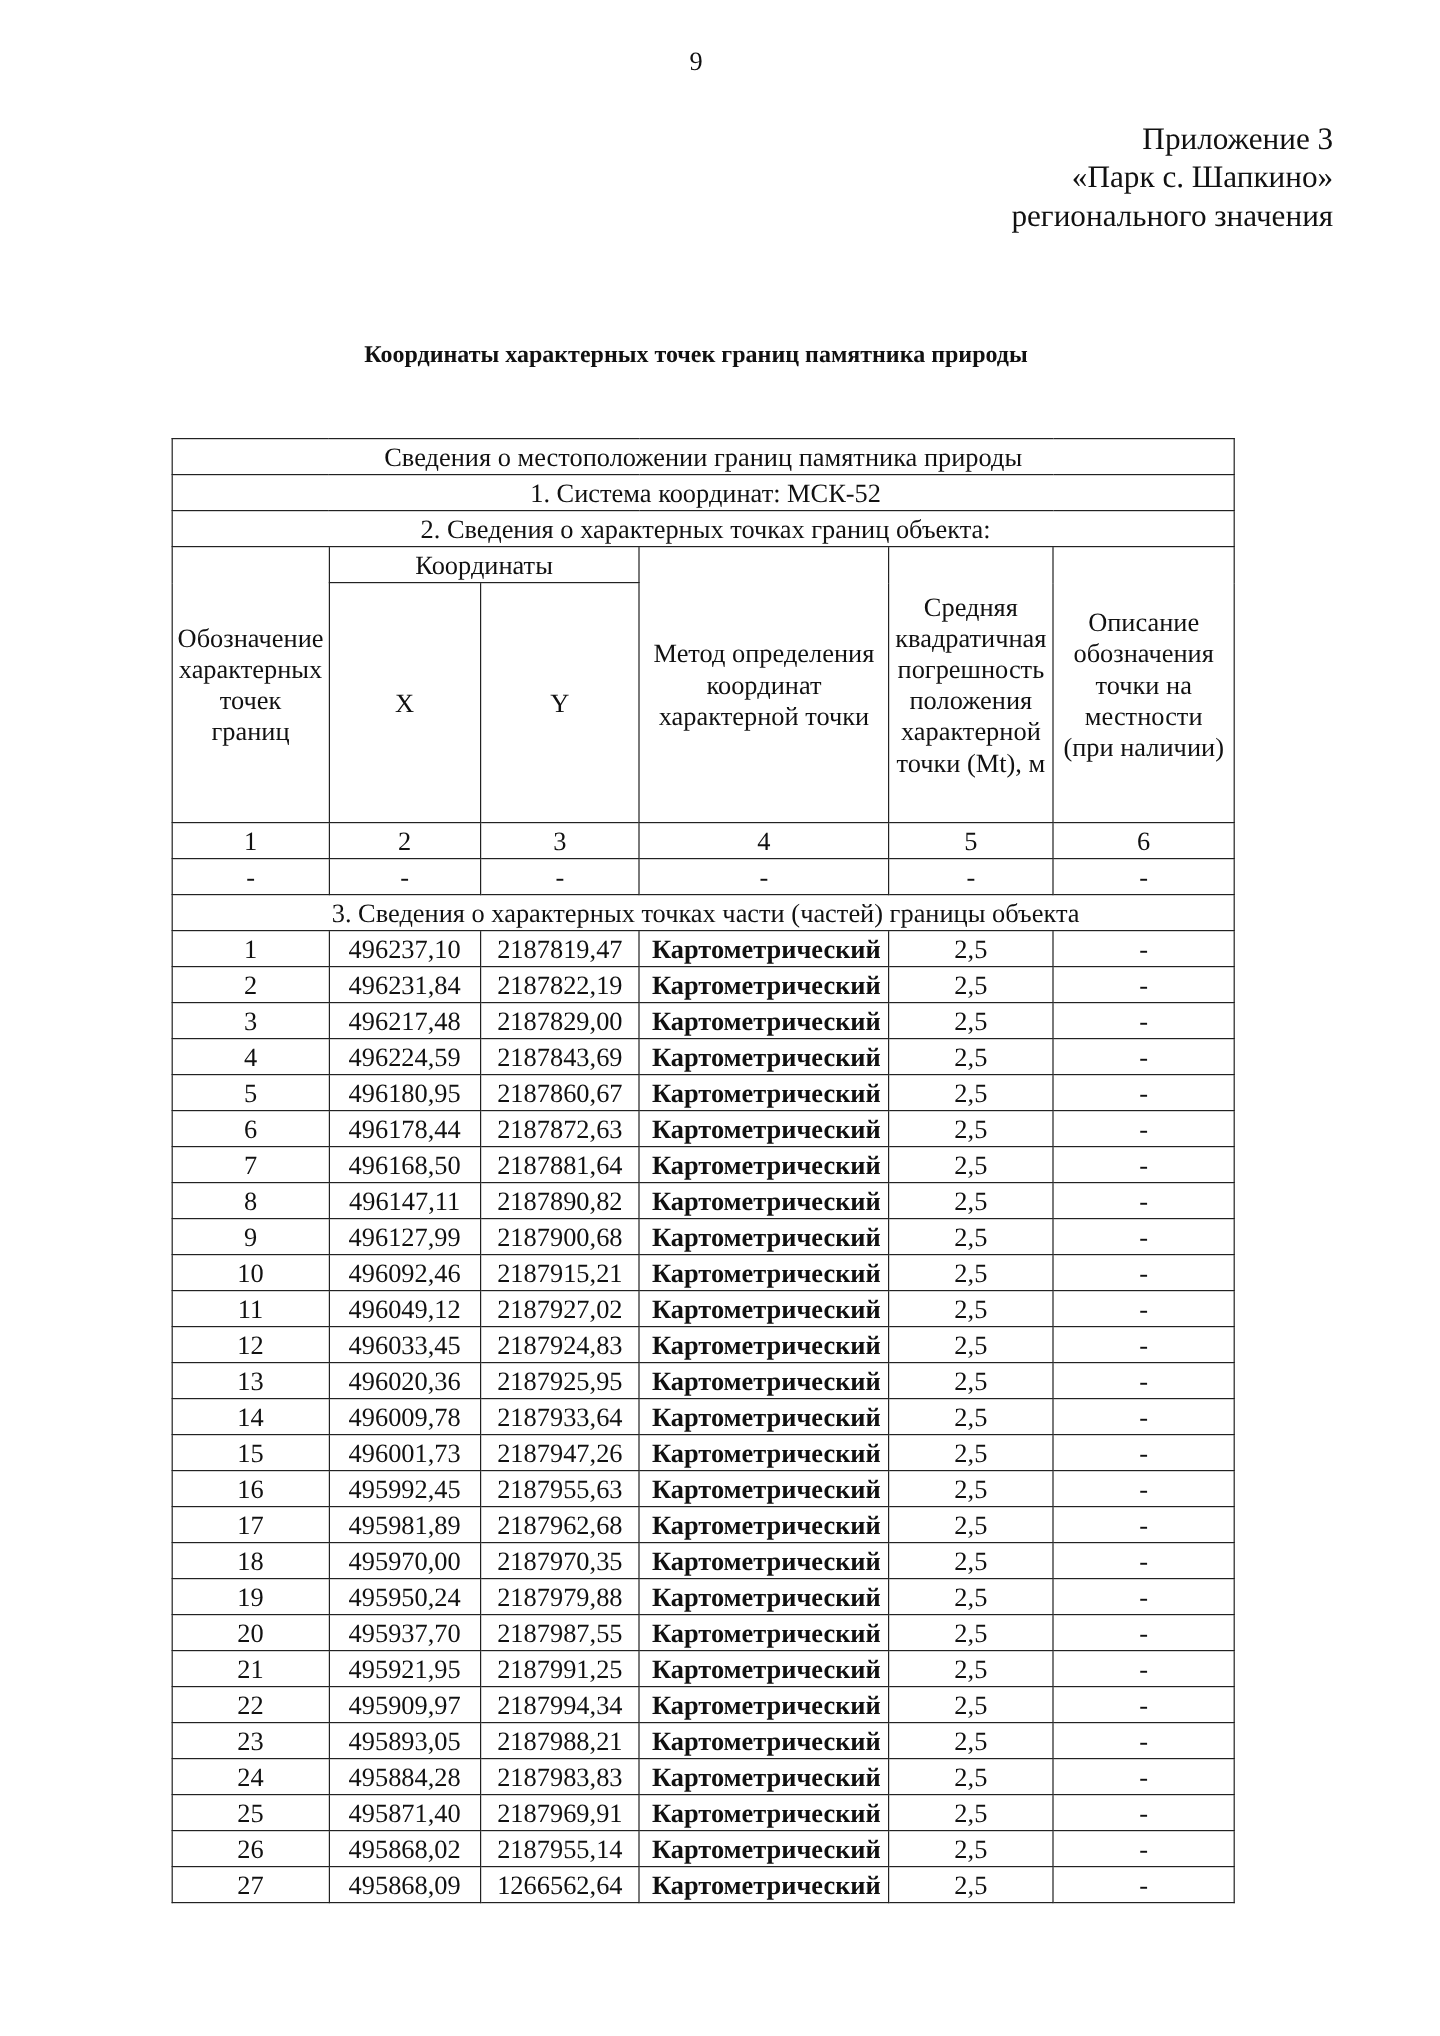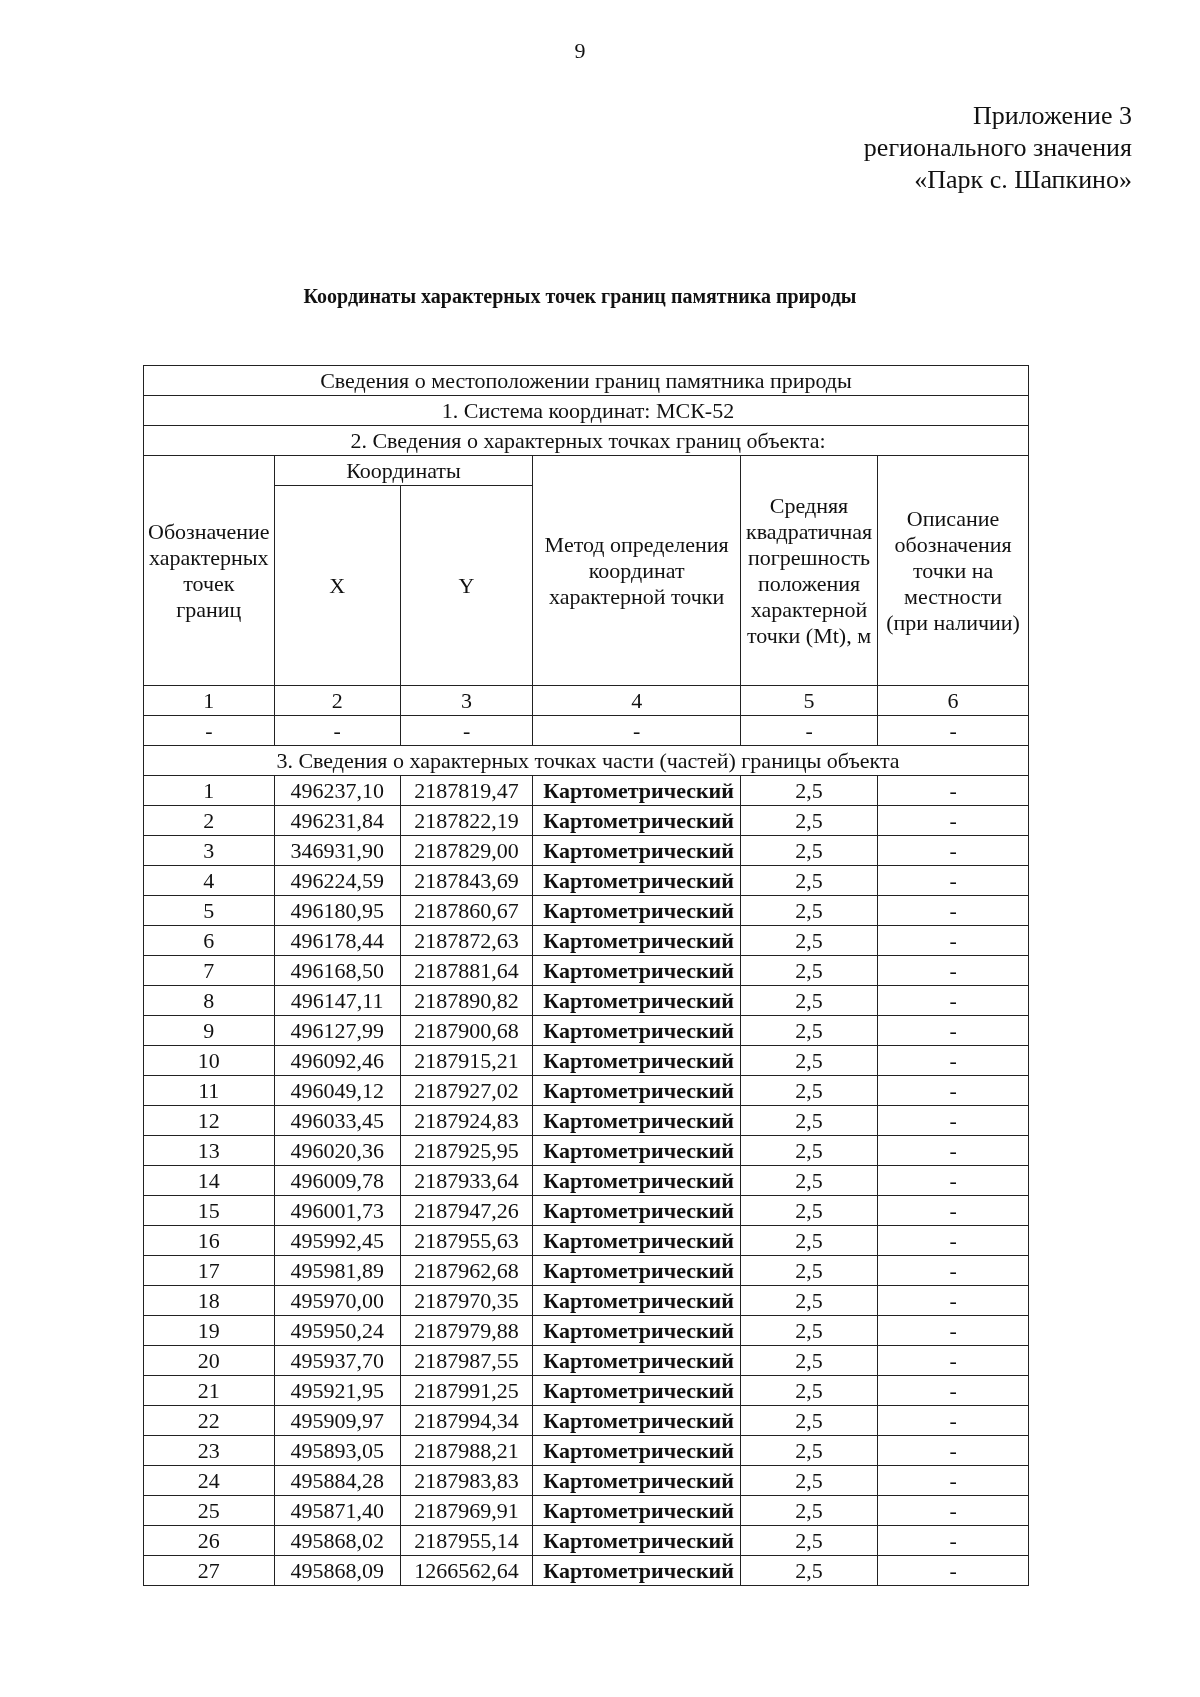--- a/index.html
+++ b/index.html
@@ -1,35 +1,35 @@
 <!DOCTYPE html>
 <html><head>
 <meta charset="utf-8">
 <style>
   html, body { margin: 0; padding: 0; background: #ffffff; }
   body { width: 1200px; height: 1697px; position: relative; font-family: "Liberation Serif", "DejaVu Serif", serif; color: #111; }
   .page-num { position: absolute; top: 38px; left: 0; width: 1160px; text-align: center; font-size: 22px; }
-  .appendix { position: absolute; top: 100px; right: 68px; text-align: right; font-size: 26px; line-height: 32px; }
+  .appendix { position: absolute; top: 100px; right: 89px; text-align: right; font-size: 26px; line-height: 32px; }
   .title { position: absolute; top: 278px; left: 130px; width: 900px; text-align: center; font-size: 20px; font-weight: bold; line-height: 36px; }
   table.coords { position: absolute; top: 365px; left: 143px; width: 886px; border-collapse: collapse; font-size: 22px; }
   table.coords td { border: 1.5px solid #222; padding: 0 4px; height: 29px; text-align: center; vertical-align: middle; line-height: 26px; }
   td.left { text-align: center; padding-left: 8px !important; }
   td.hdr { font-weight: normal; line-height: 28px; }
   td.method { text-align: right; padding-left: 8px !important; font-weight: bold; }
   .c1 { width: 125px; } .c2 { width: 158px; } .c3 { width: 158px; } .c4 { width: 213px; } .c5 { width: 140px; } .c6 { width: 184px; }
 </style>
 </head>
 <body>
 
 <div class="page-num">9</div>
 
 <div class="appendix">
   <div>Приложение 3</div>
+  <div>«Парк с. Шапкино»</div>
   <div>регионального значения</div>
-  <div>«Парк с. Шапкино»</div>
 </div>
 
 <div class="title">
   <div>Координаты характерных точек границ памятника природы</div>
 </div>
 
 <table class="coords">
   <colgroup>
     <col class="c1">
       <col class="c2">
@@ -89,21 +89,21 @@
       <tr>
         <td>2</td>
         <td>496231,84</td>
         <td>2187822,19</td>
         <td class="method">Картометрический</td>
         <td>2,5</td>
         <td>-</td>
       </tr>
       <tr>
         <td>3</td>
-        <td>346931,90</td>
+        <td>496217,48</td>
         <td>2187829,00</td>
         <td class="method">Картометрический</td>
         <td>2,5</td>
         <td>-</td>
       </tr>
       <tr>
         <td>4</td>
         <td>496224,59</td>
         <td>2187843,69</td>
         <td class="method">Картометрический</td>

